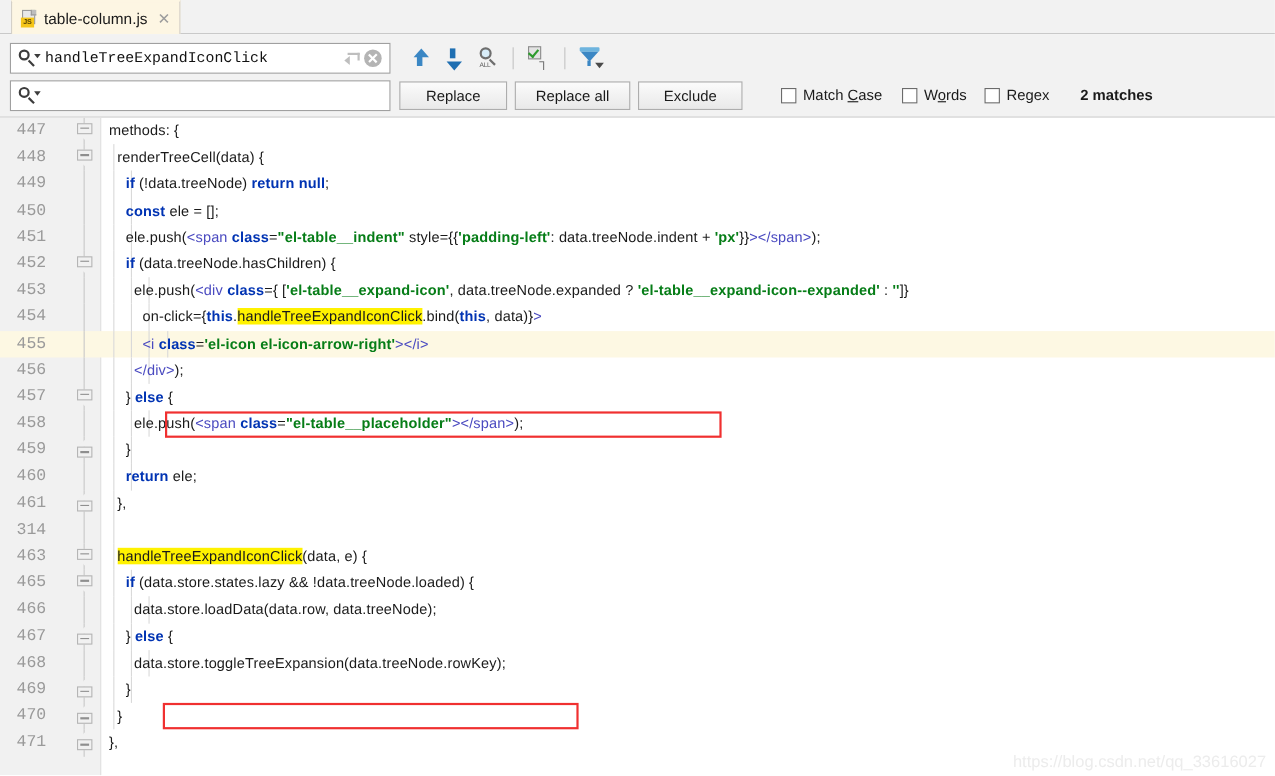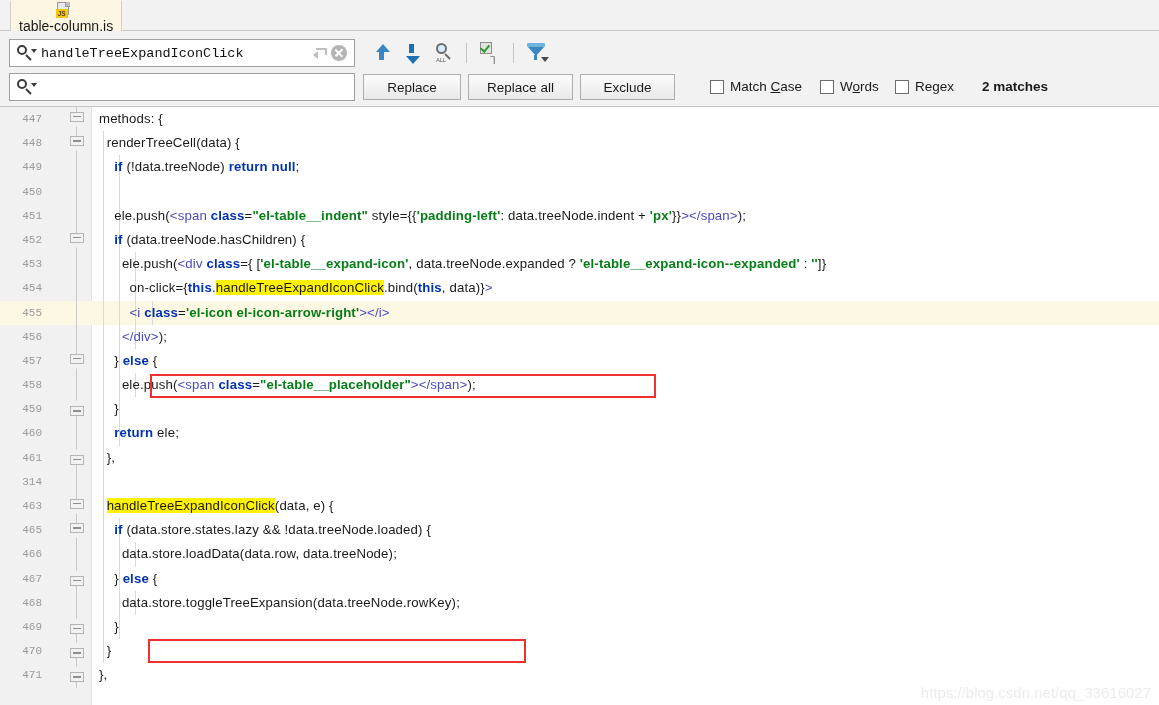--- a/index.html
+++ b/index.html
@@ -25,21 +25,20 @@
   }
   .tab {
     position: absolute; top: 0; left: 10px;
     height: 31px;
     display: flex; align-items: center;
     padding: 0 8px 0 8px;
     background: #fdf6e3;
     border: 1px solid #d4d0c8;
     border-bottom: none;
     border-top: 2px solid #fdf6e3;
-    flex-direction: column;
   }
   .tab-icon {
     position: relative;
     width: 15px; height: 16px;
     margin-right: 6px;
     flex: 0 0 auto;
   }
   .tab-icon .page {
     position: absolute; left: 1px; top: 0;
     width: 12px; height: 13px;
@@ -325,21 +324,21 @@
     height: 24.2px;
     display: flex; align-items: center;
     white-space: pre;
   }
   .row.current { background: #fdf8e3; }
   .lnum {
     position: absolute; left: 0; top: 0;
     width: 46px; height: 24.2px;
     text-align: right;
     font-family: "Liberation Mono", monospace;
-    font-size: 11px;
+    font-size: 15px;
     color: #9a9a9a;
     line-height: 24.2px;
     padding-right: 4px;
   }
   .foldcol {
     position: absolute; left: 66px; top: 0;
     width: 22px; height: 24.2px;
   }
   .foldline {
     position: absolute; left: 10px; top: 0;
@@ -528,21 +527,21 @@
 
     <span class="matches-label">2 matches</span>
   </div>
 
   <div class="editor">
     <div class="gutter"></div>
     <div class="code-area" id="code-area">
         <div class="row"><span class="lnum">447</span><span class="foldcol"><span class="foldline"></span><span class="foldmark"><span class="ptb"></span><span class="pt"></span><span class="sh"></span><span class="dash"></span></span></span><span class="codetext"><span class="plain">methods: {</span></span></div>
         <div class="row"><span class="lnum">448</span><span class="foldcol"><span class="foldline"></span><span class="foldmark"><span class="ptb"></span><span class="pt"></span><span class="sh"></span><span class="dash"></span></span></span><span class="indentline" style="left: 103px;"></span><span class="codetext"><span class="plain">  renderTreeCell(data) {</span></span></div>
         <div class="row"><span class="lnum">449</span><span class="foldcol"><span class="foldline"></span></span><span class="indentline" style="left: 103px;"></span><span class="indentline" style="left: 119.2px;"></span><span class="codetext"><span class="plain">    </span><span class="kw">if</span><span class="plain"> (!data.treeNode) </span><span class="kw">return null</span><span class="plain">;</span></span></div>
-        <div class="row"><span class="lnum">450</span><span class="foldcol"><span class="foldline"></span></span><span class="indentline" style="left: 103px;"></span><span class="indentline" style="left: 119.2px;"></span></div>
+        <div class="row"><span class="lnum">450</span><span class="foldcol"><span class="foldline"></span></span><span class="indentline" style="left: 103px;"></span><span class="indentline" style="left: 119.2px;"></span><span class="codetext"><span class="plain">    </span><span class="kw">const</span><span class="plain"> ele = [];</span></span></div>
         <div class="row"><span class="lnum">451</span><span class="foldcol"><span class="foldline"></span></span><span class="indentline" style="left: 103px;"></span><span class="indentline" style="left: 119.2px;"></span><span class="codetext"><span class="plain">    ele.push(</span><span class="tag">&lt;span</span><span class="plain"> </span><span class="attr">class</span><span class="plain">=</span><span class="str">"el-table__indent"</span><span class="plain"> style={{</span><span class="str">'padding-left'</span><span class="plain">: data.treeNode.indent + </span><span class="str">'px'</span><span class="plain">}}</span><span class="tag">&gt;&lt;/span&gt;</span><span class="plain">);</span></span></div>
         <div class="row"><span class="lnum">452</span><span class="foldcol"><span class="foldline"></span><span class="foldmark"><span class="ptb"></span><span class="pt"></span><span class="sh"></span><span class="dash"></span></span></span><span class="indentline" style="left: 103px;"></span><span class="indentline" style="left: 119.2px;"></span><span class="codetext"><span class="plain">    </span><span class="kw">if</span><span class="plain"> (data.treeNode.hasChildren) {</span></span></div>
         <div class="row"><span class="lnum">453</span><span class="foldcol"><span class="foldline"></span></span><span class="indentline" style="left: 103px;"></span><span class="indentline" style="left: 119.2px;"></span><span class="indentline" style="left: 135.4px;"></span><span class="codetext"><span class="plain">      ele.push(</span><span class="tag">&lt;div</span><span class="plain"> </span><span class="attr">class</span><span class="plain">={ [</span><span class="str">'el-table__expand-icon'</span><span class="plain">, data.treeNode.expanded ? </span><span class="str">'el-table__expand-icon--expanded'</span><span class="plain"> : </span><span class="str">''</span><span class="plain">]}</span></span></div>
         <div class="row"><span class="lnum">454</span><span class="foldcol"><span class="foldline"></span></span><span class="indentline" style="left: 103px;"></span><span class="indentline" style="left: 119.2px;"></span><span class="indentline" style="left: 135.4px;"></span><span class="codetext"><span class="plain">        on-click={</span><span class="kw">this</span><span class="plain">.</span><span class="plain hl">handleTreeExpandIconClick</span><span class="plain">.bind(</span><span class="kw">this</span><span class="plain">, data)}</span><span class="tag">&gt;</span></span></div>
         <div class="row current"><span class="lnum">455</span><span class="foldcol"><span class="foldline"></span></span><span class="indentline" style="left: 103px;"></span><span class="indentline" style="left: 119.2px;"></span><span class="indentline" style="left: 135.4px;"></span><span class="indentline" style="left: 151.6px;"></span><span class="codetext"><span class="plain">        </span><span class="tag">&lt;i</span><span class="plain"> </span><span class="attr">class</span><span class="plain">=</span><span class="str">'el-icon el-icon-arrow-right'</span><span class="tag">&gt;&lt;/i&gt;</span></span></div>
         <div class="row"><span class="lnum">456</span><span class="foldcol"><span class="foldline"></span></span><span class="indentline" style="left: 103px;"></span><span class="indentline" style="left: 119.2px;"></span><span class="indentline" style="left: 135.4px;"></span><span class="codetext"><span class="plain">      </span><span class="tag">&lt;/div&gt;</span><span class="plain">);</span></span></div>
         <div class="row"><span class="lnum">457</span><span class="foldcol"><span class="foldline"></span><span class="foldmark"><span class="ptb"></span><span class="pt"></span><span class="sh"></span><span class="dash"></span></span></span><span class="indentline" style="left: 103px;"></span><span class="indentline" style="left: 119.2px;"></span><span class="codetext"><span class="plain">    } </span><span class="kw">else</span><span class="plain"> {</span></span></div>
         <div class="row"><span class="lnum">458</span><span class="foldcol"><span class="foldline"></span></span><span class="indentline" style="left: 103px;"></span><span class="indentline" style="left: 119.2px;"></span><span class="indentline" style="left: 135.4px;"></span><span class="codetext"><span class="plain">      ele.push(</span><span class="tag">&lt;span</span><span class="plain"> </span><span class="attr">class</span><span class="plain">=</span><span class="str">"el-table__placeholder"</span><span class="tag">&gt;&lt;/span&gt;</span><span class="plain">);</span></span></div>
         <div class="row"><span class="lnum">459</span><span class="foldcol"><span class="foldline"></span><span class="foldmark up"><span class="ptb"></span><span class="pt"></span><span class="sh"></span><span class="dash"></span></span></span><span class="indentline" style="left: 103px;"></span><span class="indentline" style="left: 119.2px;"></span><span class="codetext"><span class="plain">    }</span></span></div>
         <div class="row"><span class="lnum">460</span><span class="foldcol"><span class="foldline"></span></span><span class="indentline" style="left: 103px;"></span><span class="indentline" style="left: 119.2px;"></span><span class="codetext"><span class="plain">    </span><span class="kw">return</span><span class="plain"> ele;</span></span></div>

